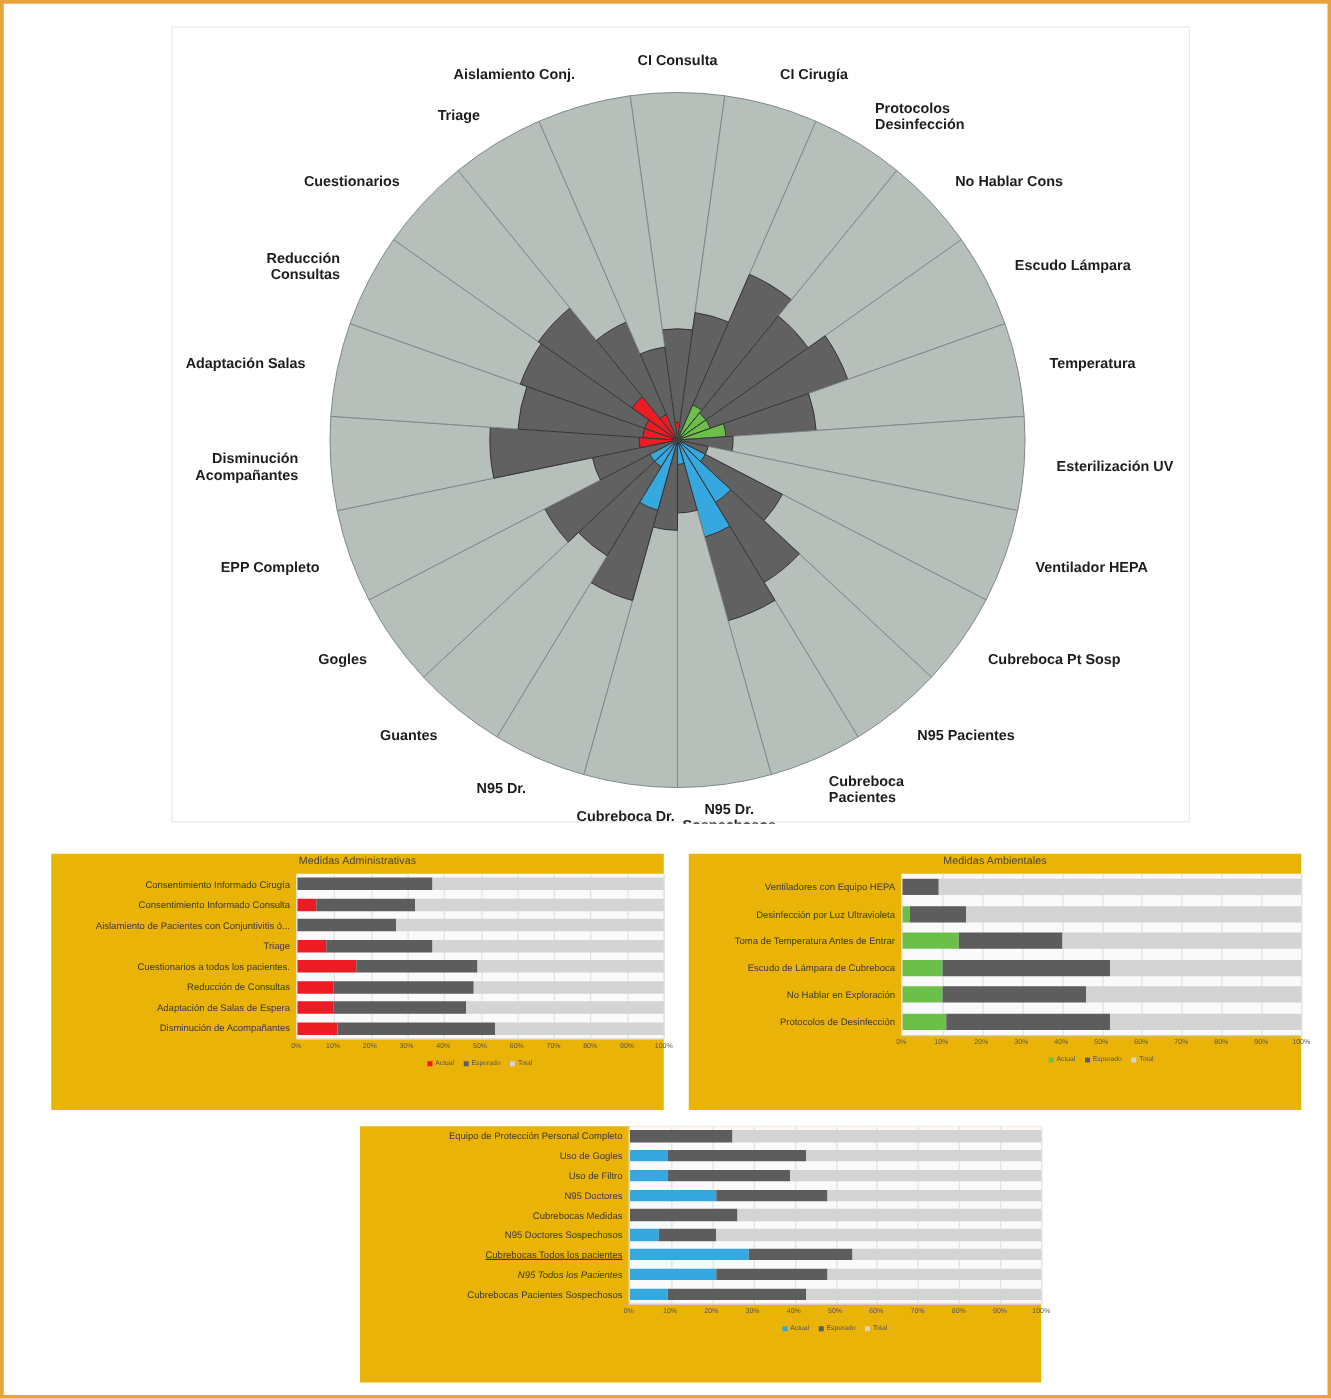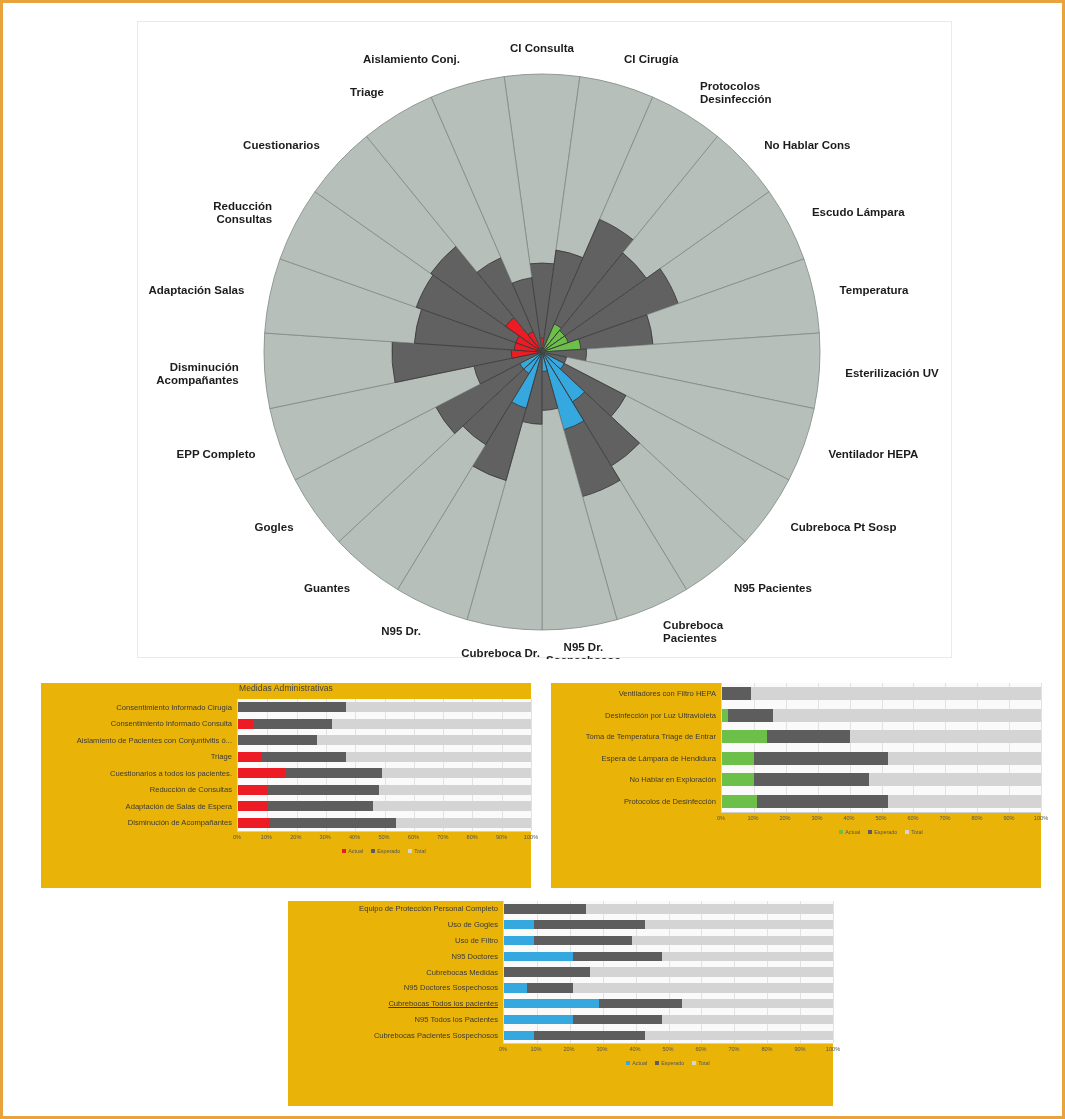--- a/index.html
+++ b/index.html
@@ -317,26 +317,27 @@
             <div class="legend-item">
               <span class="legend-swatch" style="background: rgb(212, 212, 212);"></span>
               <span class="legend-text">Total</span>
             </div>
           </div>
       </div>
     </div>
   </div>
 
   <div class="chart-panel" id="panel-env">
+    <div class="chart-title">Medidas Ambientales</div>
     <div class="chart-body">
       <div class="cat-col" style="flex-basis:170px">
-          <div class="cat-label" style="height: 21.5px;">Ventiladores con Filtro HEPA</div>
+          <div class="cat-label" style="height: 21.5px;">Ventiladores con Equipo HEPA</div>
           <div class="cat-label" style="height: 21.5px;">Desinfección por Luz Ultravioleta</div>
-          <div class="cat-label" style="height: 21.5px;">Toma de Temperatura Triage de Entrar</div>
-          <div class="cat-label" style="height: 21.5px;">Espera de Lámpara de Hendidura</div>
+          <div class="cat-label" style="height: 21.5px;">Toma de Temperatura Antes de Entrar</div>
+          <div class="cat-label" style="height: 21.5px;">Escudo de Lámpara de Cubreboca</div>
           <div class="cat-label" style="height: 21.5px;">No Hablar en Exploración</div>
           <div class="cat-label" style="height: 21.5px;">Protocolos de Desinfección</div>
           <div style="height: 13px;"></div>
           <div style="height: 12px;"></div>
         </div>
       <div class="plot-col">
         <div class="plot-area" style="height: 129px;">
             <div class="gridline" style="left: 10%;"></div>
             <div class="gridline" style="left: 20%;"></div>
             <div class="gridline" style="left: 30%;"></div>
@@ -423,21 +424,21 @@
   <div class="chart-panel" id="panel-ppe">
     <div class="chart-body">
       <div class="cat-col" style="flex-basis:215px">
           <div class="cat-label" style="height: 15.8px;">Equipo de Protección Personal Completo</div>
           <div class="cat-label" style="height: 15.8px;">Uso de Gogles</div>
           <div class="cat-label" style="height: 15.8px;">Uso de Filtro</div>
           <div class="cat-label" style="height: 15.8px;">N95 Doctores</div>
           <div class="cat-label" style="height: 15.8px;">Cubrebocas Medidas</div>
           <div class="cat-label" style="height: 15.8px;">N95 Doctores Sospechosos</div>
           <div class="cat-label" style="height: 15.8px; text-decoration: underline;">Cubrebocas Todos los pacientes</div>
-          <div class="cat-label" style="height: 15.8px;">N95 Todos los Pacientes</div>
+          <div class="cat-label" style="height: 15.8px; font-style: italic;">N95 Todos los Pacientes</div>
           <div class="cat-label" style="height: 15.8px;">Cubrebocas Pacientes Sospechosos</div>
           <div style="height: 13px;"></div>
           <div style="height: 12px;"></div>
         </div>
       <div class="plot-col">
         <div class="plot-area" style="height: 142.2px;">
             <div class="gridline" style="left: 10%;"></div>
             <div class="gridline" style="left: 20%;"></div>
             <div class="gridline" style="left: 30%;"></div>
             <div class="gridline" style="left: 40%;"></div>

